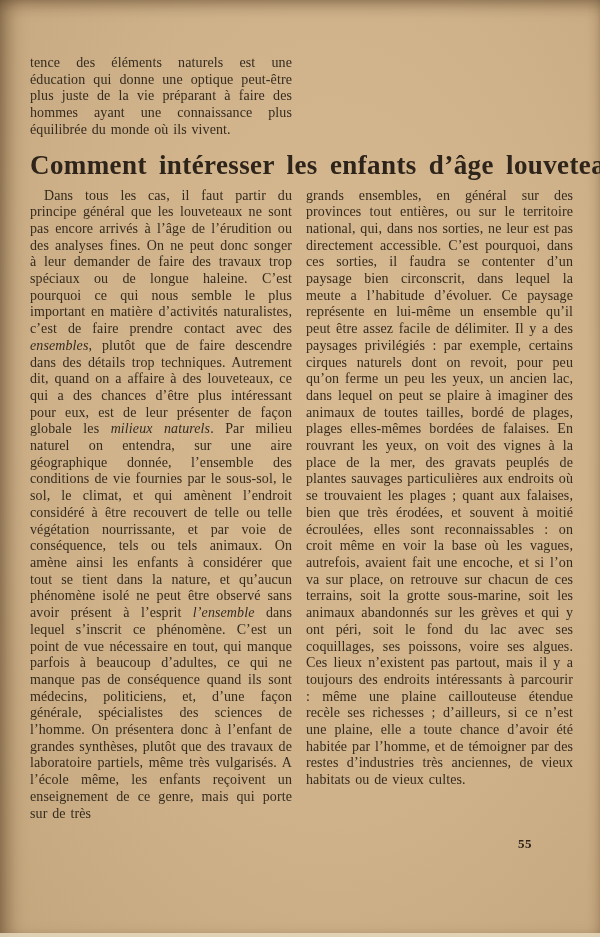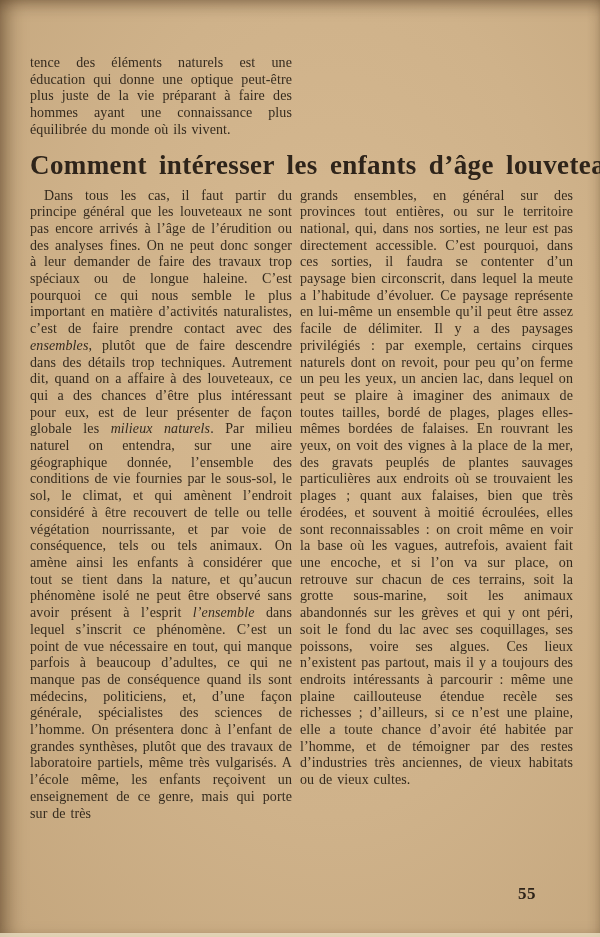--- a/index.html
+++ b/index.html
@@ -19,21 +19,21 @@
   }
   .page::after{
     content:"";
     position:absolute;left:0;right:0;bottom:0;height:4px;
     background:#e9dcc0;opacity:.85;
   }
   .content{
     position:absolute;
     left:30px;top:55px;right:27px;
   }
-  .cols{display:flex;gap:8px;}
+  .cols{display:flex;gap:14px;}
   .col-left{width:262px;flex:0 0 262px;}
   .col-right{flex:1;min-width:0;}
   .para{
     margin:0;
     font-size:14px;
     line-height:16.7px;
     text-align:justify;
     letter-spacing:.1px;
     word-spacing:1.2px;
     hyphens:auto;
@@ -46,22 +46,22 @@
     font-size:27px;
     font-weight:bold;
     letter-spacing:.4px;
     word-spacing:5px;
     white-space:nowrap;
     color:#2e241a;
     text-align:right;
   }
   .page-number{
     position:absolute;
-    top:884px;left:518px;
-    font-size:17px;
+    top:836px;left:518px;
+    font-size:13px;
     font-weight:bold;
     letter-spacing:.5px;
     color:#2e241a;
   }
 </style>
 </head>
 <body>
 
 <div class="page">
   <div class="content">

